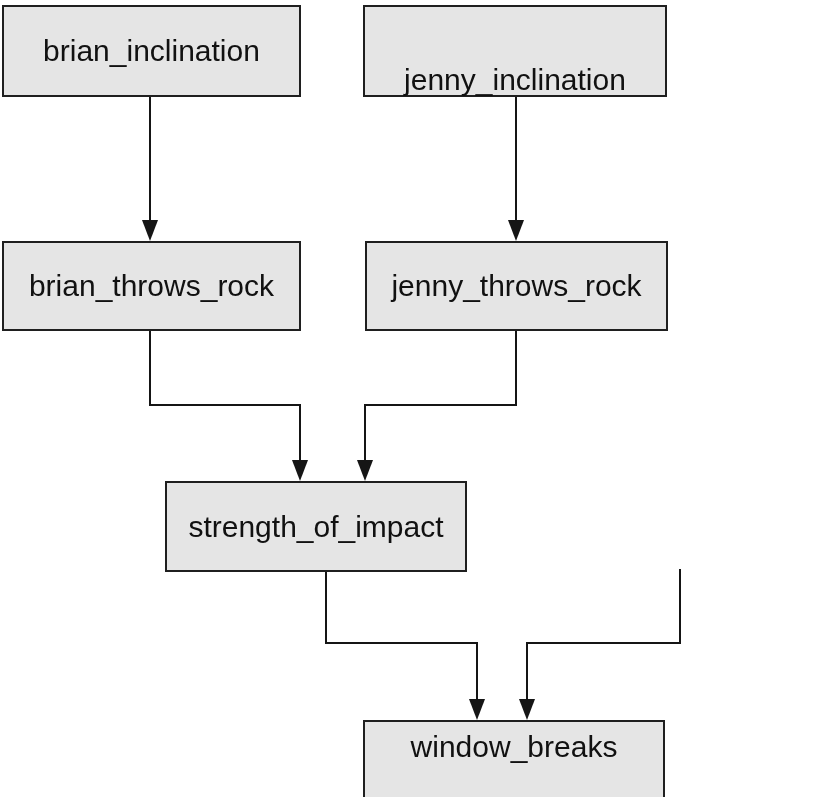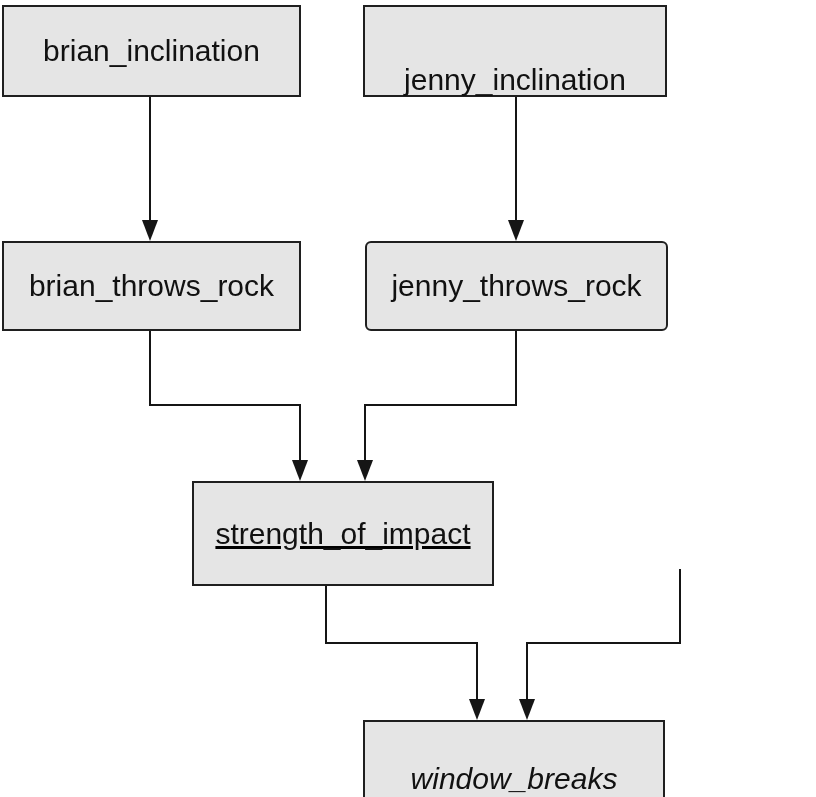--- a/index.html
+++ b/index.html
@@ -36,22 +36,21 @@
     font-size: 30px;
     line-height: 1;
     white-space: nowrap;
     letter-spacing: 0px;
   }
   
   .node.clipped {
     align-items: flex-start;
   }
   .node.clipped .node-label {
-    margin-top: 42px;
-    font-style: italic;
+    margin-top: 10px;
   }
   svg .edge-line {
     stroke: #151515;
     stroke-width: 2;
     fill: none;
   }
   svg .arrow-head {
     fill: #151515;
     stroke: none;
   }
@@ -99,25 +98,25 @@
   </div>
 
   <div class="node" style="left:363px; top:5px; width:304px; height:92px;align-items:flex-end;">
     <span class="node-label">jenny_inclination</span>
   </div>
 
   <div class="node" style="left:2px; top:241px; width:299px; height:90px;">
     <span class="node-label">brian_throws_rock</span>
   </div>
 
-  <div class="node" style="left:365px; top:241px; width:303px; height:90px;border-radius:6px;">
+  <div class="node" style="left:365px; top:241px; width:303px; height:90px;">
     <span class="node-label">jenny_throws_rock</span>
   </div>
 
-  <div class="node" style="left:192px; top:481px; width:302px; height:105px;text-decoration:underline;">
+  <div class="node" style="left:165px; top:481px; width:302px; height:91px;">
     <span class="node-label">strength_of_impact</span>
   </div>
 
 
   <div class="node clipped" style="left:363px; top:720px; width:302px; height:80px;">
     <span class="node-label">window_breaks</span>
   </div>
 
 </div>
 

